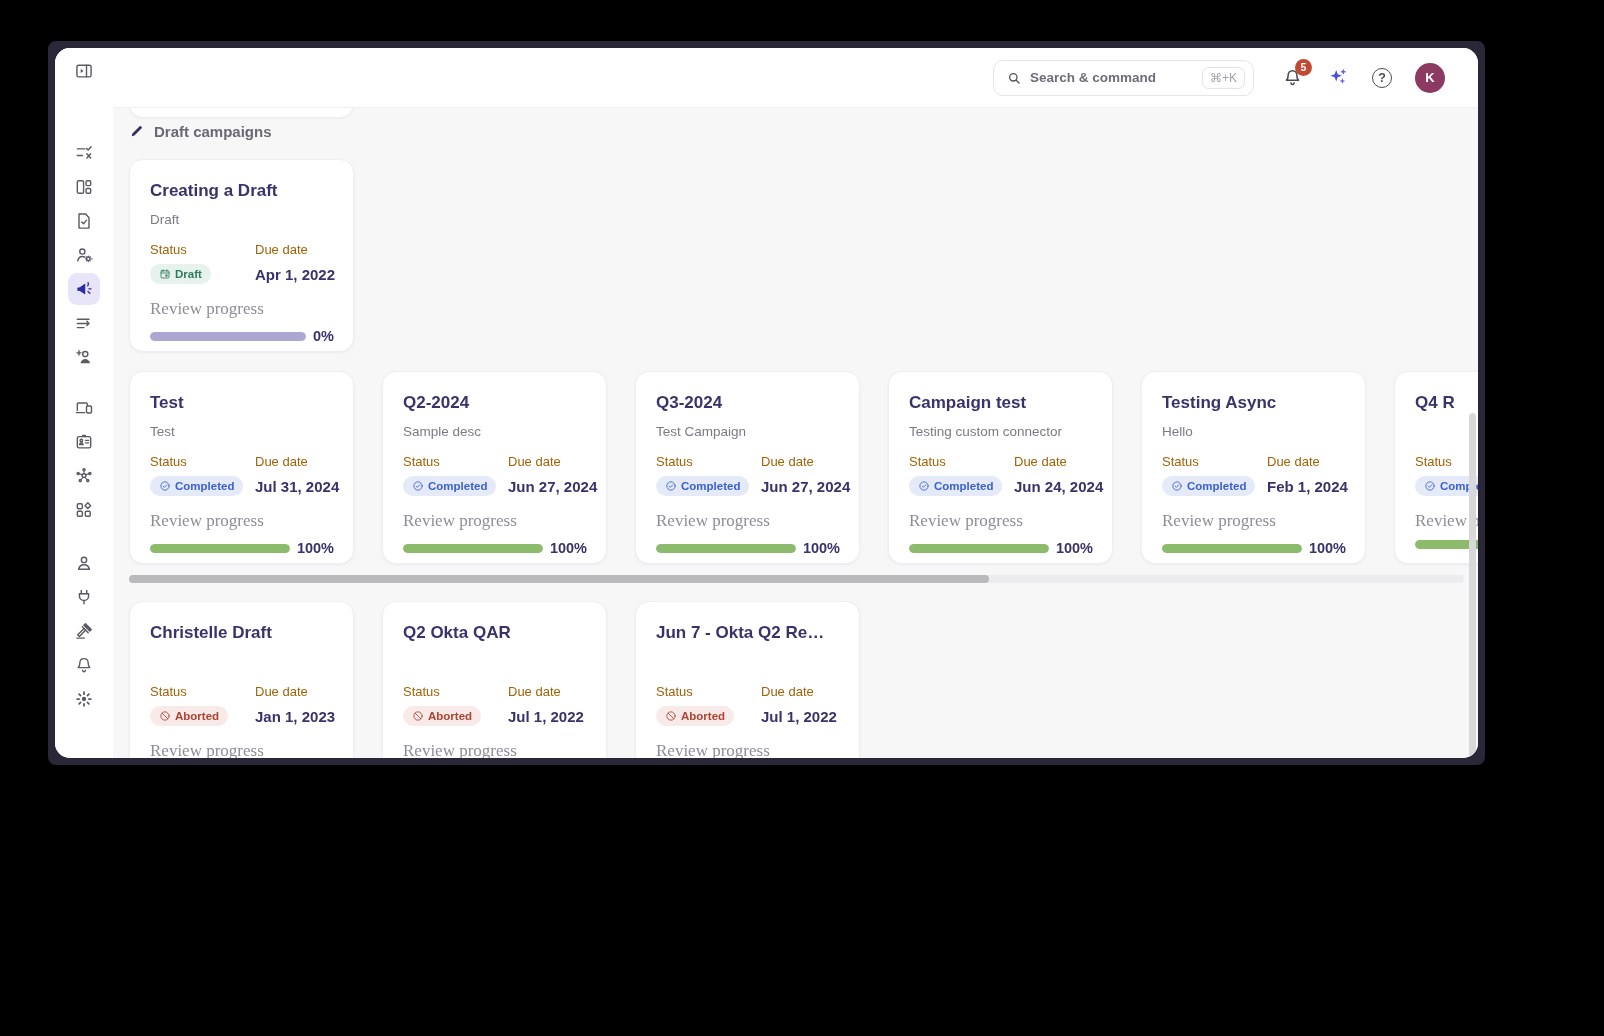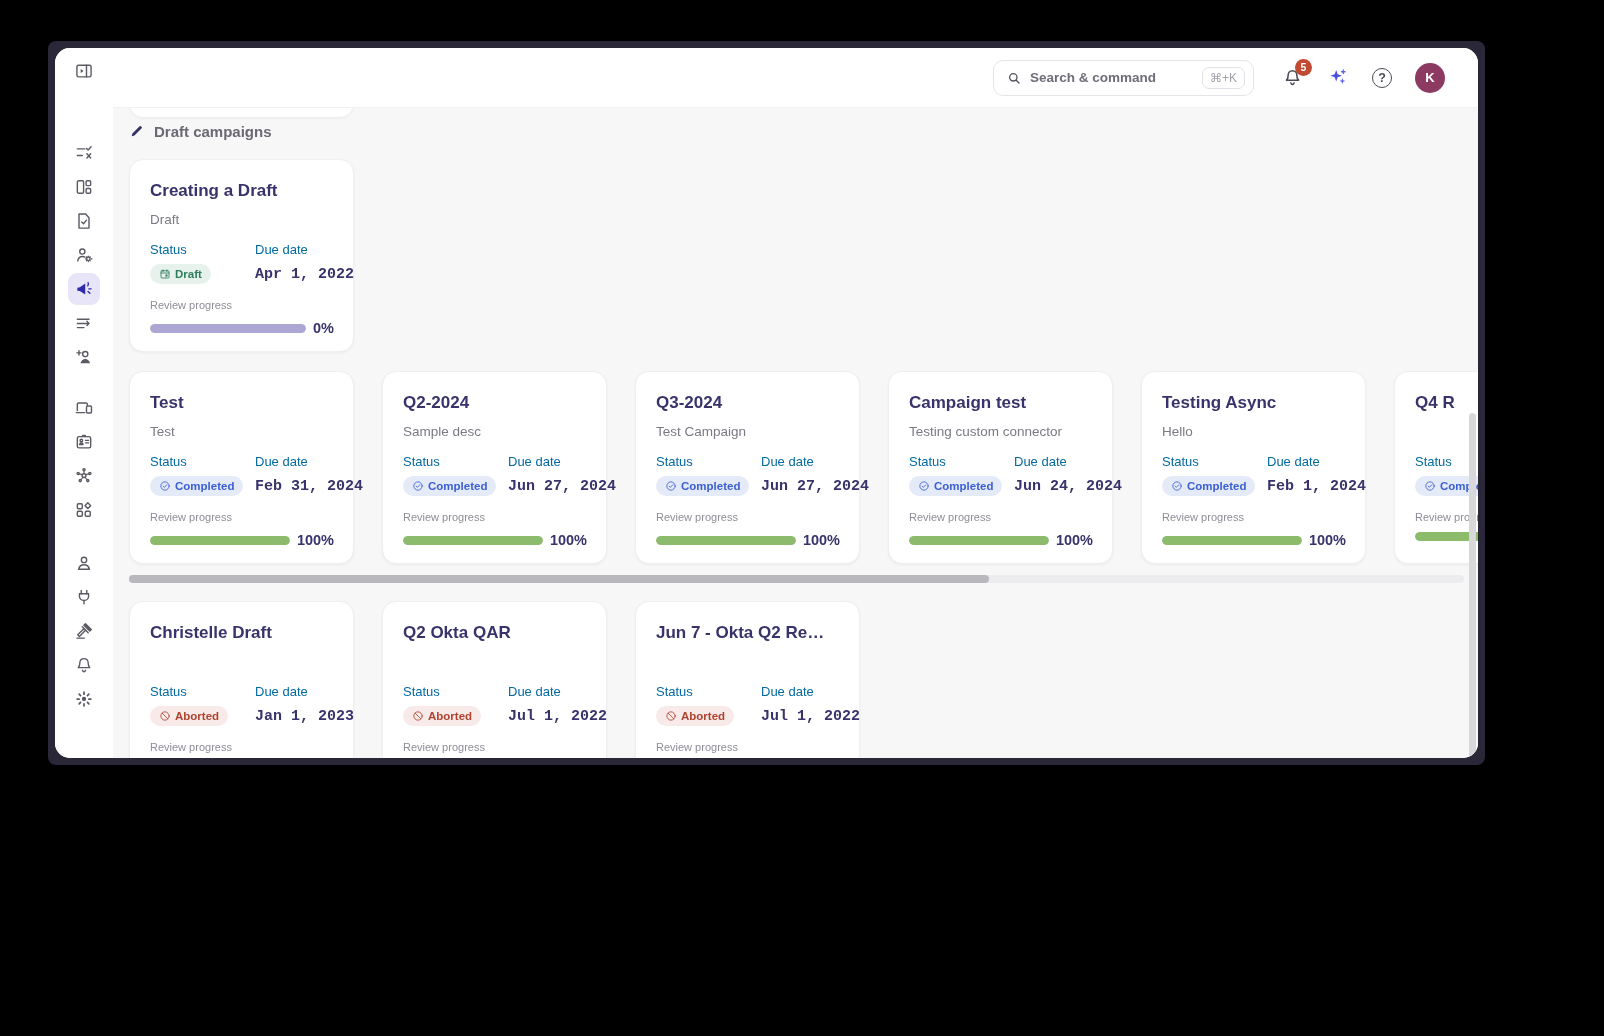--- a/index.html
+++ b/index.html
@@ -69,31 +69,31 @@
   .card { width:225px; height:193px; background:#fff; border-radius:14px;
     border:1px solid #efeff1; box-shadow:0 1px 3px rgba(20,20,40,.05);
     padding:21px 19px 0 20px; flex-shrink:0; cursor:pointer; }
   .card-title { font-size:17px; font-weight:700; color:#38336b; white-space:nowrap;
     overflow:hidden; text-overflow:ellipsis; }
   .card-desc { margin-top:11px; font-size:13.5px; color:#7b7a84; height:17px;
     white-space:nowrap; overflow:hidden; }
   .meta { display:flex; margin-top:13px; }
   .meta-col1 { width:105px; flex-shrink:0; }
   .meta-col2 { flex-shrink:0; }
-  .lbl { font-size:13px; color:#0369a1; }
+  .lbl { font-size:13px; color:#a16207; }
   .badge { margin-top:7px; display:inline-flex; align-items:center; gap:4px;
     border-radius:12px; padding:4px 9px; font-size:11.5px; font-weight:700;
     white-space:nowrap; }
   .badge svg { width:12px; height:12px; flex-shrink:0; }
   .badge.draft { background:#e7f2ec; color:#2f7d5f; }
   .badge.completed { background:#e5eaf8; color:#3a5fd3; }
   .badge.aborted { background:#f7eae8; color:#b04330;justify-content:space-between; }
   .due-val { margin-top:9px; font-size:15px; font-weight:700; color:#38336b;
-    white-space:nowrap;font-family:Liberation Mono, monospace; }
-  .review-lbl { margin-top:15px; font-size:11px; color:#8e8d97; }
+    white-space:nowrap; }
+  .review-lbl { margin-top:15px; font-size:17px; color:#8e8d97;font-family:Liberation Serif, serif; }
   .bar-row { display:flex; align-items:center; margin-top:9px; }
   .bar { flex:1; height:9px; border-radius:5px; overflow:hidden; background:#e9e9ec; }
   .bar-fill { height:100%; border-radius:5px; }
   .fill-draft { background:#aba6d2; width:100%; }
   .fill-completed { background:#8cbb6b; width:100%; }
   .fill-aborted { background:#dbaca6; width:100%; }
   .pct { margin-left:7px; font-size:14.5px; font-weight:700; color:#38336b;
     min-width:14px; text-align:left; white-space:nowrap; }
 
   .hscrollbar { margin:11px 0 0 16px; width:1335px; height:8px; background:#ececee;
@@ -329,21 +329,21 @@
                         <svg viewBox="0 0 24 24" fill="none" stroke="currentColor" stroke-width="1.7" stroke-linecap="round" stroke-linejoin="round">
                           <circle cx="12" cy="12" r="8.3"></circle>
                           <path d="M8.4 12.3l2.4 2.4 4.8-5.2"></path>
                         </svg>
                       </span>
           <span class="badge-text">Completed</span>
         </div>
       </div>
       <div class="meta-col2">
         <div class="lbl">Due date</div>
-        <div class="due-val">Feb 31, 2024</div>
+        <div class="due-val">Jul 31, 2024</div>
       </div>
     </div>
     <div class="lbl review-lbl">Review progress</div>
     <div class="bar-row">
       <div class="bar">
         <div class="bar-fill fill-completed"></div>
       </div>
       <span class="pct">100%</span>
     </div>
   </div>

